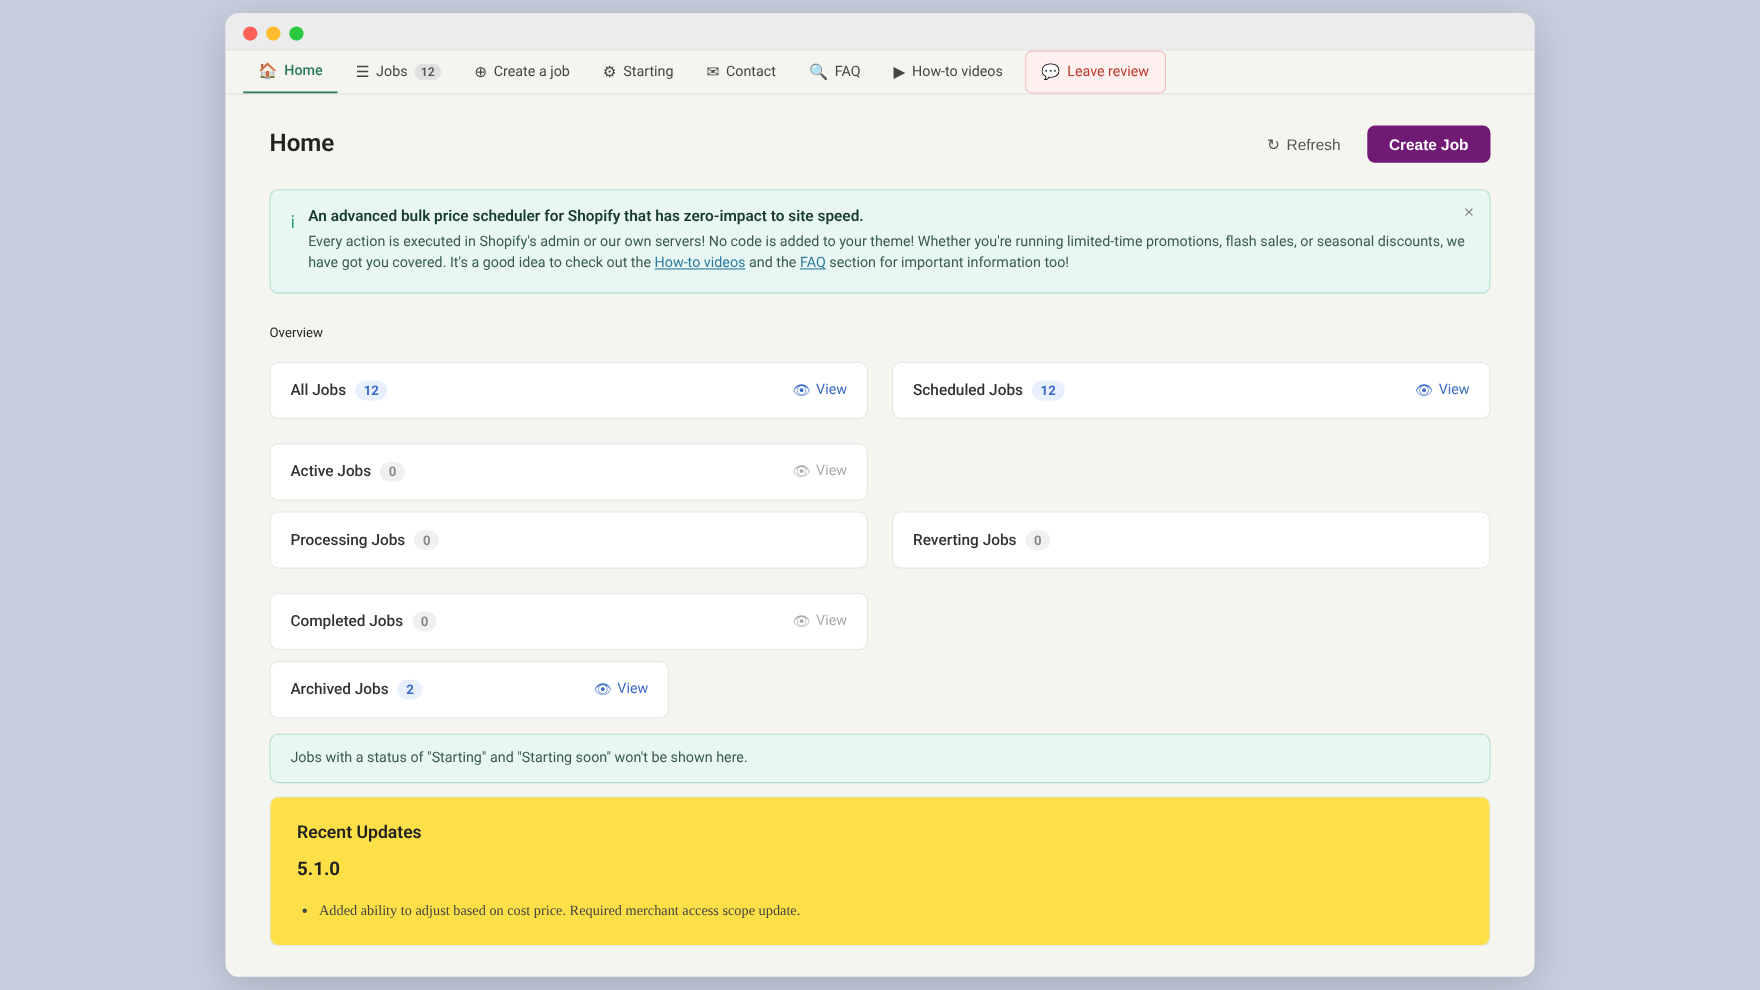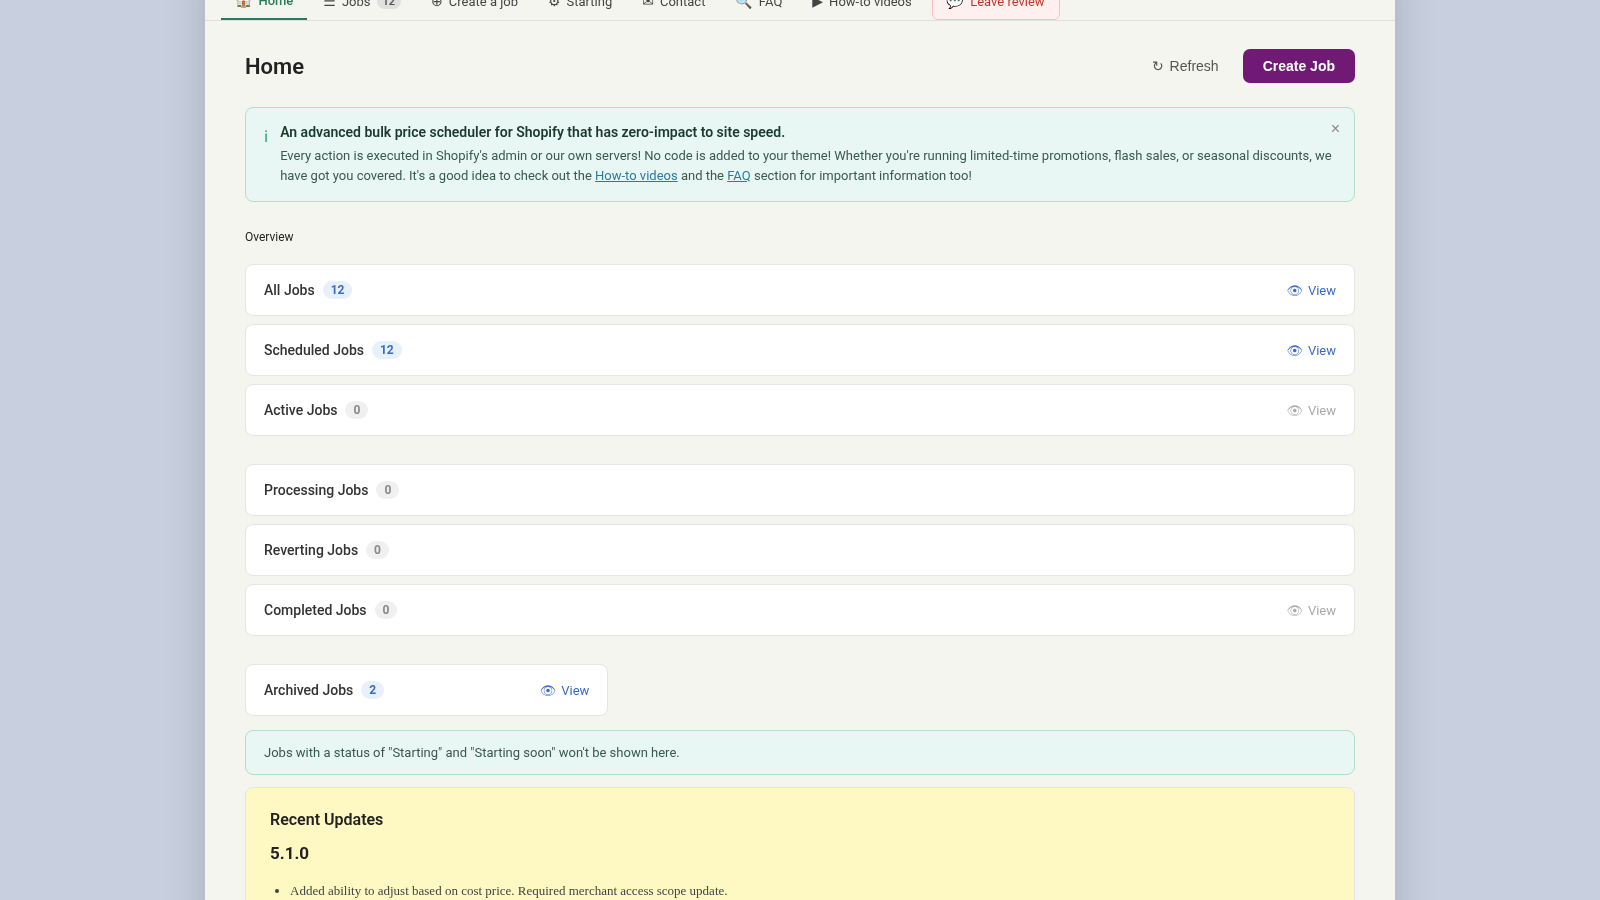--- a/index.html
+++ b/index.html
@@ -153,23 +153,23 @@
       cursor: pointer;
     }
     .section-title {
       font-size: 12px;
       font-weight: 400;
       color: #222;
       margin-bottom: 20px;
     }
     .overview-grid {
       display: grid;
-      grid-template-columns: 1fr;
-      gap: 8px;
-      margin-bottom: 28px;
+      grid-template-columns: 1fr 1fr;
+      gap: 22px;
+      margin-bottom: 10px;
     }
     .overview-card {
       background: #fff;
       border: 1px solid #e5e5e5;
       border-radius: 8px;
       padding: 16px 18px;
       display: flex;
       align-items: center;
       justify-content: space-between;
     }
@@ -212,21 +212,21 @@
       margin-bottom: 12px;
       margin-top: 4px;
     }
     .news-title {
       font-size: 18px;
       font-weight: 600;
       color: #222;
       margin-bottom: 14px;
     }
     .news-card {
-      background: #fef9c3;
+      background: #fde047;
       border: 1px solid #e5e5e5;
       border-radius: 8px;
       padding: 22px 24px;
     }
     .news-card-title {
       font-size: 16px;
       font-weight: 600;
       color: #222;
       margin-bottom: 14px;
     }

